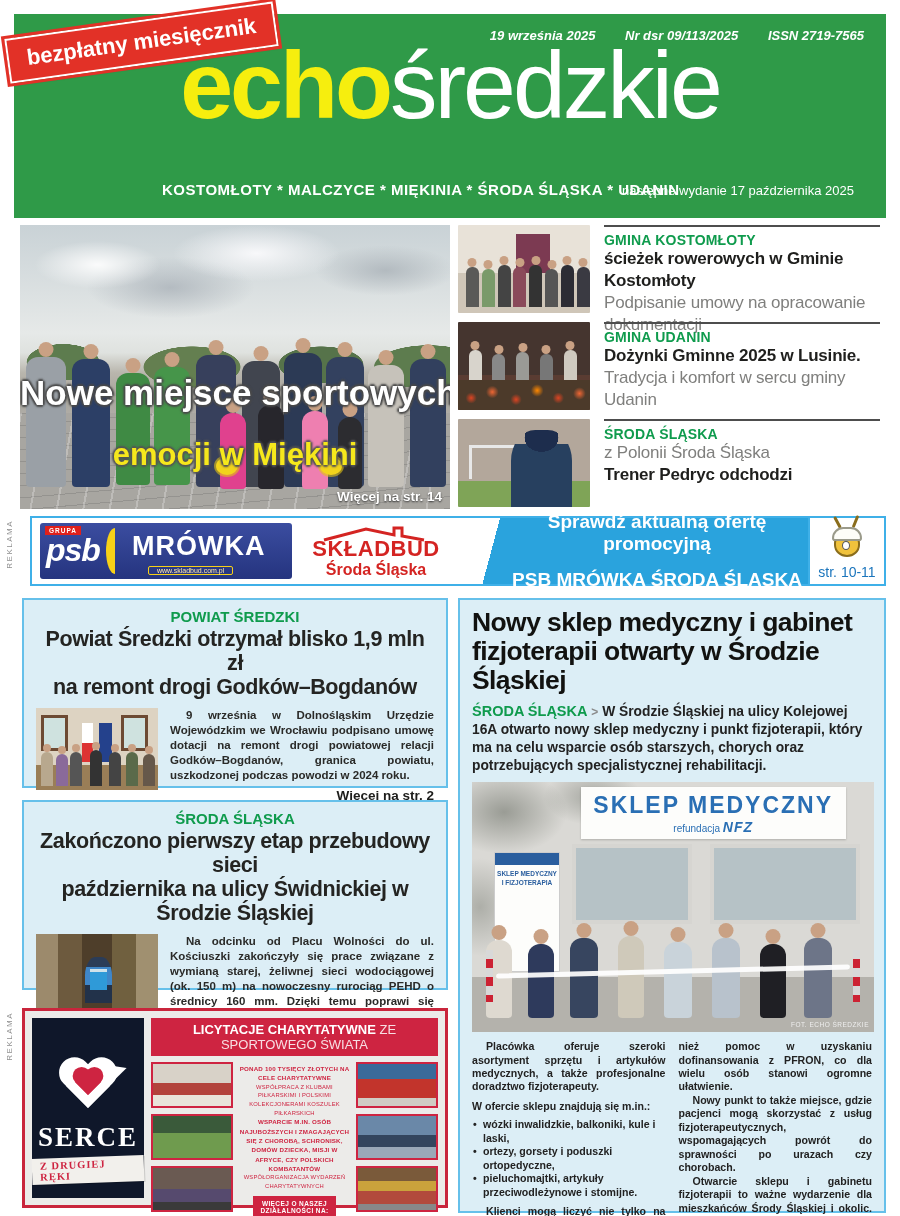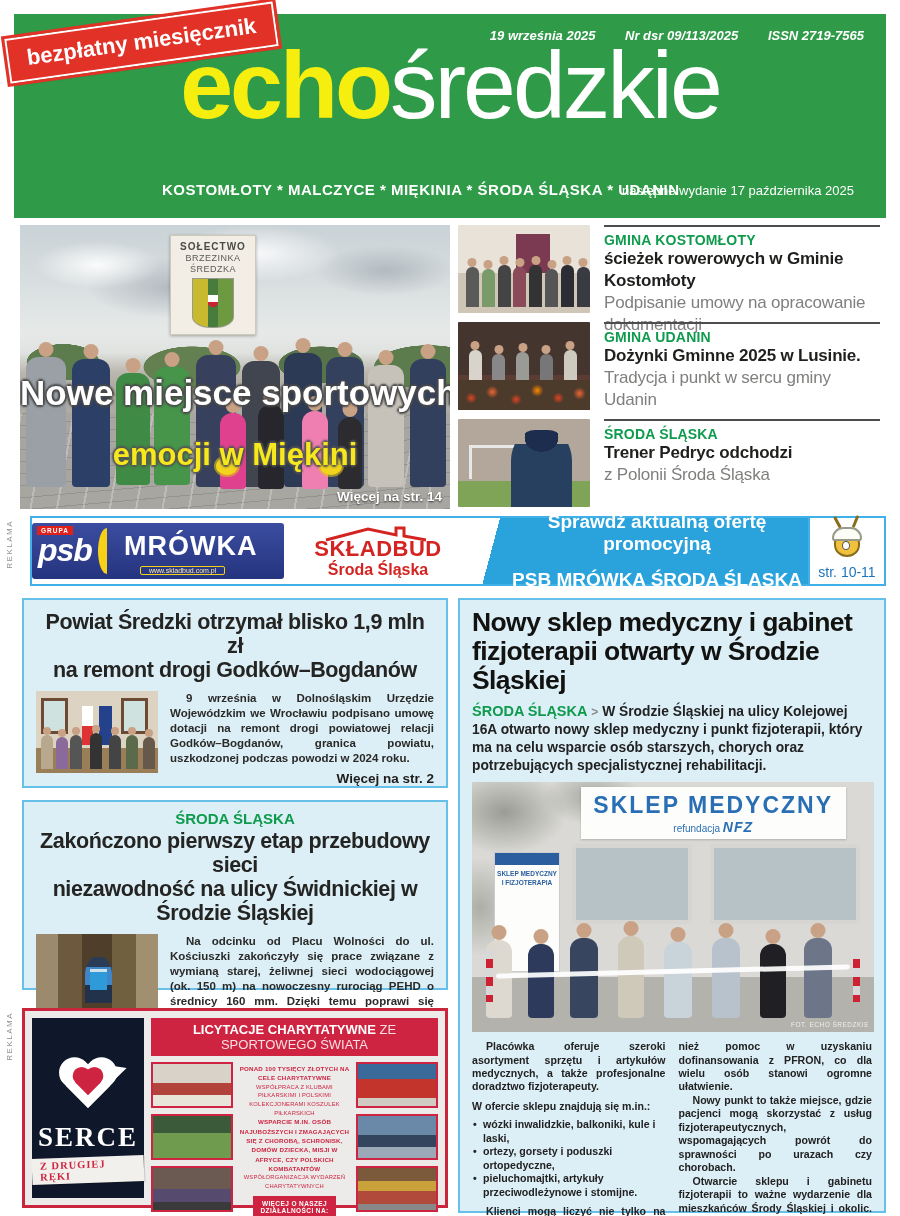--- a/index.html
+++ b/index.html
@@ -84,21 +84,21 @@
   .t-figs { position:absolute; bottom:6px; width:100%; height:48px; }
   .t-figs i { position:absolute; bottom:0; width:13px; border-radius:6px 6px 0 0; }
   .t-figs i::before { content:''; position:absolute; top:-9px; left:50%; transform:translateX(-50%);
     width:9px; height:9px; border-radius:50%; background:#c9a184; }
 
   
   .rek-label { position:absolute; font-size:8px; color:#8f8f8f; letter-spacing:1.5px;
     writing-mode:vertical-rl; transform:rotate(180deg); }
   .banner { position:absolute; left:30px; top:516px; width:856px; height:70px; border:2px solid #3fb0e8;
     display:flex; background:#fff; }
-  .b-logos { flex:0 0 448px; display:flex; align-items:center; gap:10px; background:#fff; }
+  .b-logos { flex:0 0 448px; display:flex; align-items:center; padding-left:8px; background:#fff; }
   .psb-box { position:relative; width:252px; height:56px; background:linear-gradient(180deg,#3b4da0,#25347f);
     border-radius:3px; }
   .psb-grupa { position:absolute; left:5px; top:3px; background:#e0201b; color:#fff; font-size:6.5px;
     font-weight:700; padding:1px 4px; letter-spacing:1px; }
   .psb-txt { position:absolute; left:6px; top:11px; color:#fff; font-weight:700; font-style:italic;
     font-size:32px; line-height:1; letter-spacing:-1px; }
   .psb-paren { position:absolute; left:66px; top:5px; width:18px; height:46px;
     border-left:9px solid #f7d117; border-radius:50%/50%; }
   .mrowka-txt { position:absolute; left:92px; top:8px; color:#fff; font-weight:700; font-size:27px; letter-spacing:1px; }
   .mrowka-url { position:absolute; left:108px; bottom:4px; color:#ffe9a8; font-size:7px; border:1px solid #f7d117;
@@ -263,26 +263,20 @@
       <div class="person" style="left:264px;bottom:22px;width:38px;height:134px;background:#2c3a55"></div>
       <div class="person" style="left:306px;bottom:22px;width:38px;height:130px;background:#33415f"></div>
       <div class="person" style="left:348px;bottom:22px;width:36px;height:122px;background:#c6c2ba"></div>
       <div class="person" style="left:390px;bottom:22px;width:36px;height:128px;background:#32405e"></div>
       <div class="person" style="left:200px;bottom:20px;width:26px;height:76px;background:#e0418e"></div>
       <div class="person" style="left:238px;bottom:20px;width:26px;height:84px;background:#27262c"></div>
       <div class="person" style="left:282px;bottom:20px;width:26px;height:78px;background:#ee7fb0"></div>
       <div class="person" style="left:318px;bottom:20px;width:24px;height:72px;background:#2c2c30"></div>
       <div class="pompom" style="left:196px;bottom:34px"></div>
       <div class="pompom" style="left:300px;bottom:34px"></div>
-      <div class="village-sign">
-        <div class="vs1">SOŁECTWO</div>
-        <div class="vs2">BRZEZINKA</div>
-        <div class="vs2">ŚREDZKA</div>
-        <div class="crest"></div>
-      </div>
       <div class="lead-head l1">Nowe miejsce sportowych</div>
       <div class="lead-head l2">emocji w Miękini</div>
       <div class="lead-more">Więcej na str. 14</div>
     </div>
 
     <div class="teasers">
 
       <div class="teaser">
         <div class="t-photo tp1">
           <div class="wall"></div>
@@ -311,33 +305,33 @@
               <i style="left:26%;height:30px;background:#888"></i>
             <i style="left:44%;height:32px;background:#9a9a96"></i>
               <i style="left:62%;height:30px;background:#777"></i>
             <i style="left:80%;height:34px;background:#cfcac0"></i>
           </div>
           <div class="flowers"></div>
         </div>
         <div class="t-body">
           <div class="t-kicker">GMINA UDANIN</div>
           <div class="t-line t-bold">Dożynki Gminne 2025 w Lusinie.</div>
-          <div class="t-line t-light">Tradycja i punkt w sercu gminy Udanin</div>
+          <div class="t-line t-light">Tradycja i komfort w sercu gminy Udanin</div>
         </div>
       </div>
 
       <div class="teaser">
         <div class="t-photo tp3">
           <div class="goal"></div>
           <div class="coach"></div>
         </div>
         <div class="t-body">
           <div class="t-kicker">ŚRODA ŚLĄSKA</div>
+          <div class="t-line t-light">z Polonii Środa Śląska</div>
           <div class="t-line t-bold">Trener Pedryc odchodzi</div>
-          <div class="t-line t-light">z Polonii Środa Śląska</div>
         </div>
       </div>
 
     </div>
   </section>
 
   <span class="rek-label" style="left:5px;top:520px">REKLAMA</span>
   <div class="banner">
     <div class="b-logos">
       <div class="psb-box">
@@ -368,20 +362,21 @@
           <span class="a2"></span>
         <span class="head"></span>
           <span class="helmet"></span>
           <span class="eye"></span>
       </div>
       <div class="b-pages">str. 10-11</div>
     </div>
   </div>
 
   <section class="news-box" style="top:598px;height:190px">
+    <div class="nb-kicker">POWIAT ŚREDZKI</div>
     <h2 class="nb-head">
       <span>Powiat Średzki otrzymał blisko 1,9 mln zł</span><br>
       <span>na remont drogi Godków–Bogdanów</span>
     </h2>
     <div class="nb-row">
       <div class="nb-photo ph-roads ph-figs">
         <div class="win" style="left:4%"></div>
         <div class="win" style="left:70%"></div>
         <div class="flagpl"></div>
         <div class="flageu"></div>
@@ -397,21 +392,21 @@
         <p class="indent">9 września w Dolnośląskim Urzędzie Wojewódzkim we Wrocławiu podpisano umowę dotacji na remont drogi powiatowej relacji Godków–Bogdanów, granica powiatu, uszkodzonej podczas powodzi w 2024 roku.</p>
         <div class="nb-more">Więcej na str. 2</div>
       </div>
     </div>
   </section>
 
   <section class="news-box" style="top:800px;height:190px">
     <div class="nb-kicker">ŚRODA ŚLĄSKA</div>
     <h2 class="nb-head">
       <span>Zakończono pierwszy etap przebudowy sieci</span><br>
-      <span>niezawodność na ulicy Świdnickiej w Środzie Śląskiej</span>
+      <span>października na ulicy Świdnickiej w Środzie Śląskiej</span>
     </h2>
     <div class="nb-row">
       <div class="nb-photo ph-trench">
         <div class="worker"></div>
         <div class="vest"></div>
       </div>
       <div class="nb-text">
         <p class="indent">Na odcinku od Placu Wolności do ul. Kościuszki zakończyły się prace związane z wymianą starej, żeliwnej sieci wodociągowej (ok. 150 m) na nowoczesny rurociąg PEHD o średnicy 160 mm. Dzięki temu poprawi się niezawodność dostaw wody, zmniejszy awaryjność oraz zwiększy trwałość całej infrastruktury.</p>
         <div class="nb-more">Więcej na str. 4</div>
       </div>

